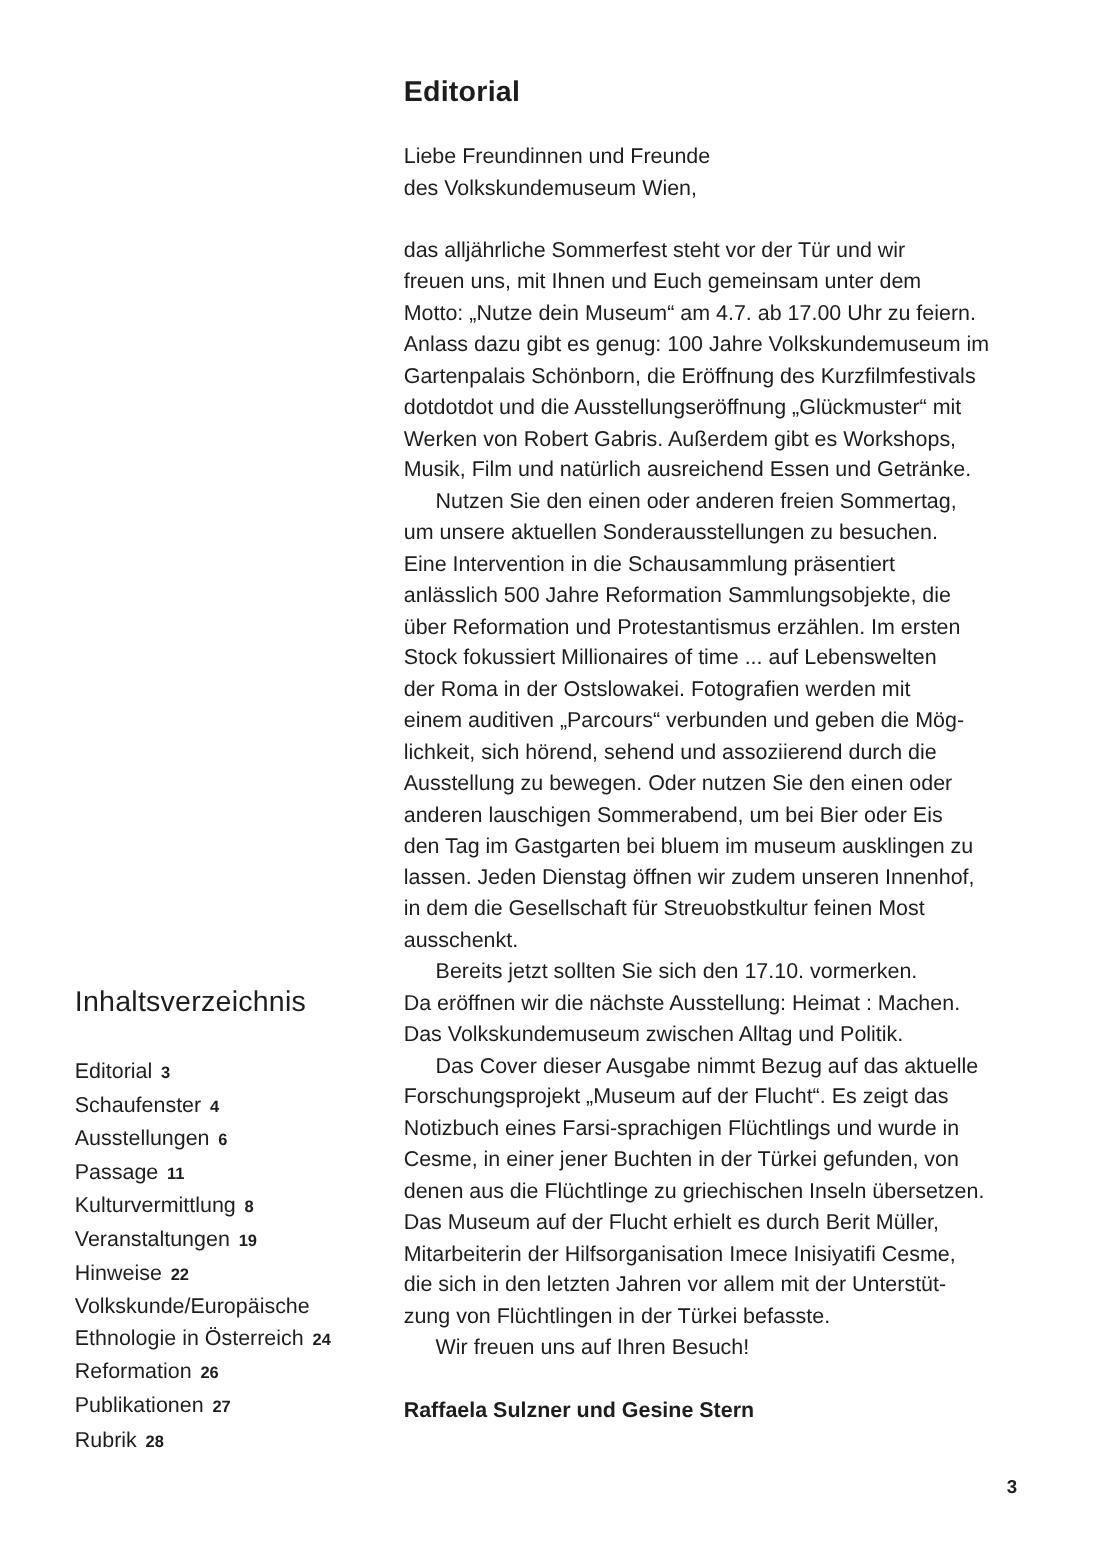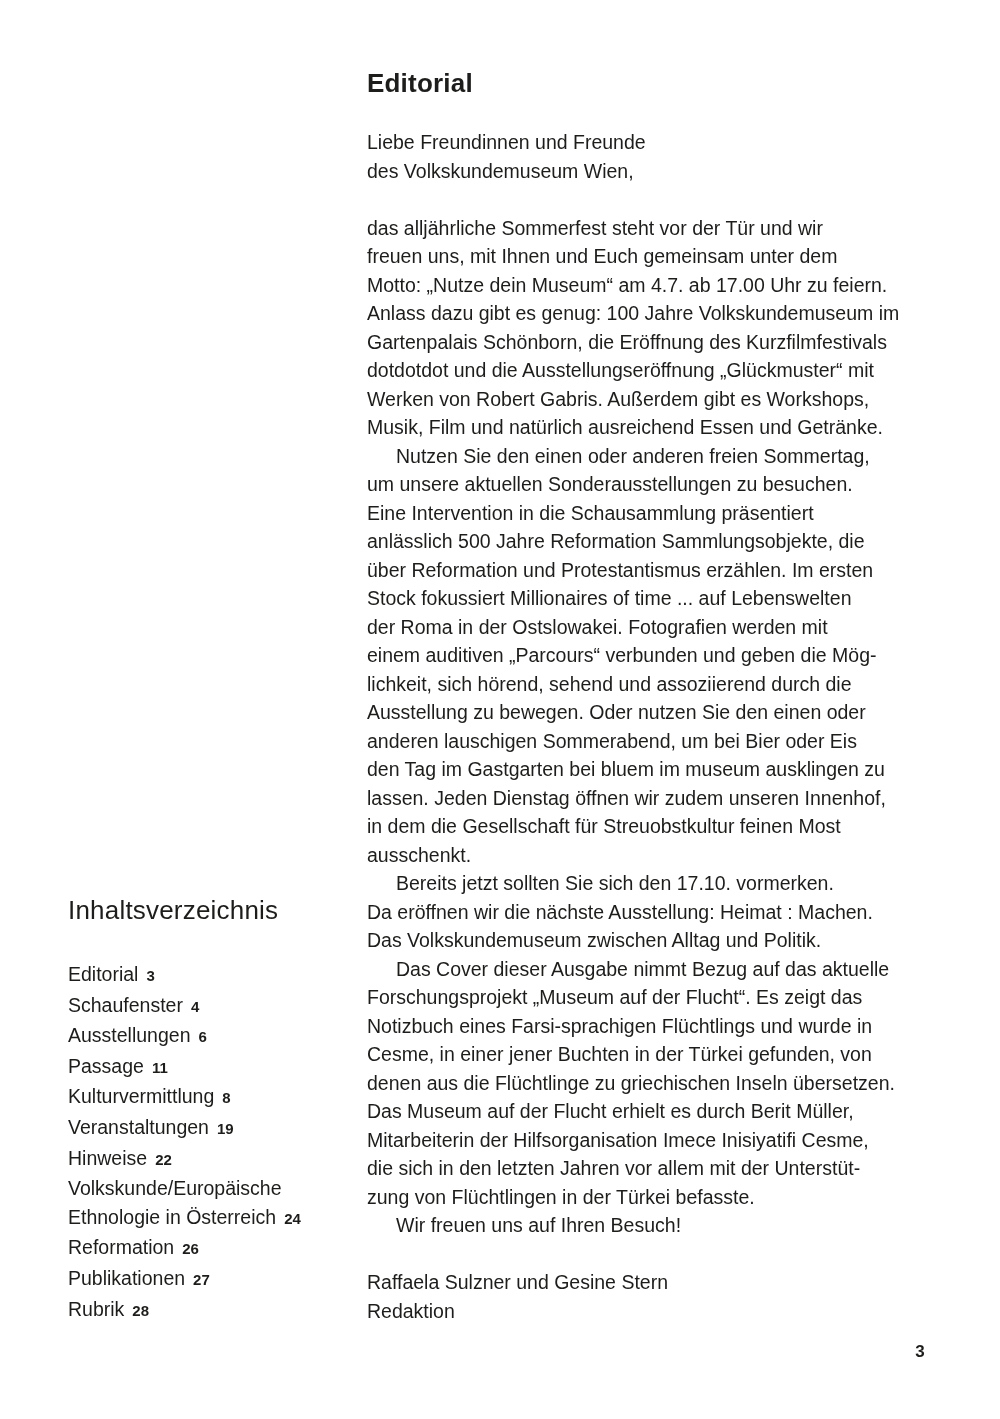--- a/index.html
+++ b/index.html
@@ -67,21 +67,21 @@
     line-height: 28.5px;
   }
   .para {
     margin: 0;
     white-space: pre;
   }
   .para.ind { text-indent: 29px; }
   .para.gap { margin-top: 28.5px; }
   .signature {
     margin: 28.5px 0 0 0;
-    font-weight: 400;
+    font-weight: 700;
     white-space: pre;
   }
 
   
   .folio {
     position: absolute;
     left: 895px;
     top: 1342px;
     width: 50px;
     text-align: center;
@@ -147,19 +147,18 @@
 Forschungsprojekt „Museum auf der Flucht“. Es zeigt das
 Notizbuch eines Farsi-sprachigen Flüchtlings und wurde in
 Cesme, in einer jener Buchten in der Türkei gefunden, von
 denen aus die Flüchtlinge zu griechischen Inseln übersetzen.
 Das Museum auf der Flucht erhielt es durch Berit Müller,
 Mitarbeiterin der Hilfsorganisation Imece Inisiyatifi Cesme,
 die sich in den letzten Jahren vor allem mit der Unterstüt-
 zung von Flüchtlingen in der Türkei befasste.</p>
       <p class="para ind">Wir freuen uns auf Ihren Besuch!</p>
       <p class="signature">Raffaela Sulzner und Gesine Stern</p>
-      <p class="para">Redaktion</p>
     </div>
   </main>
 
   <div class="folio">3</div>
 
 </div>
 
 </body></html>

